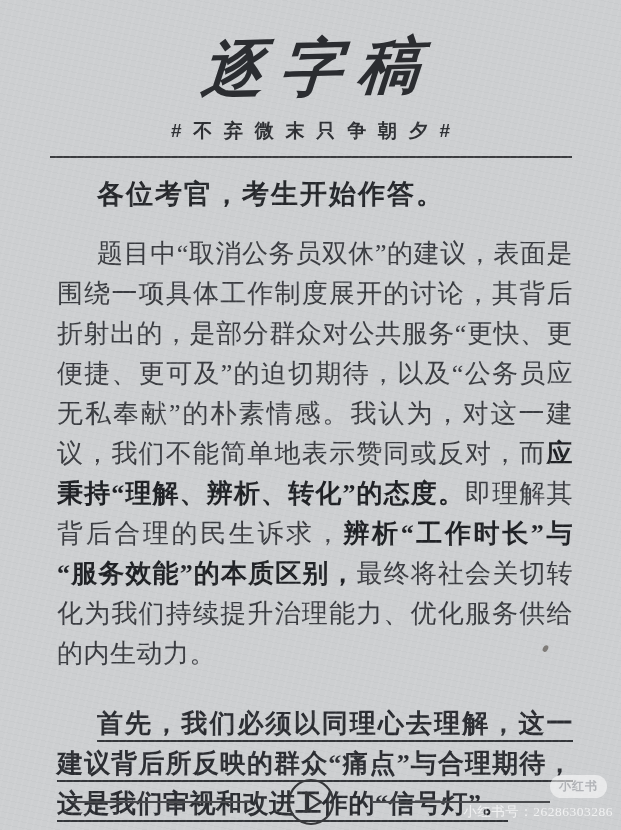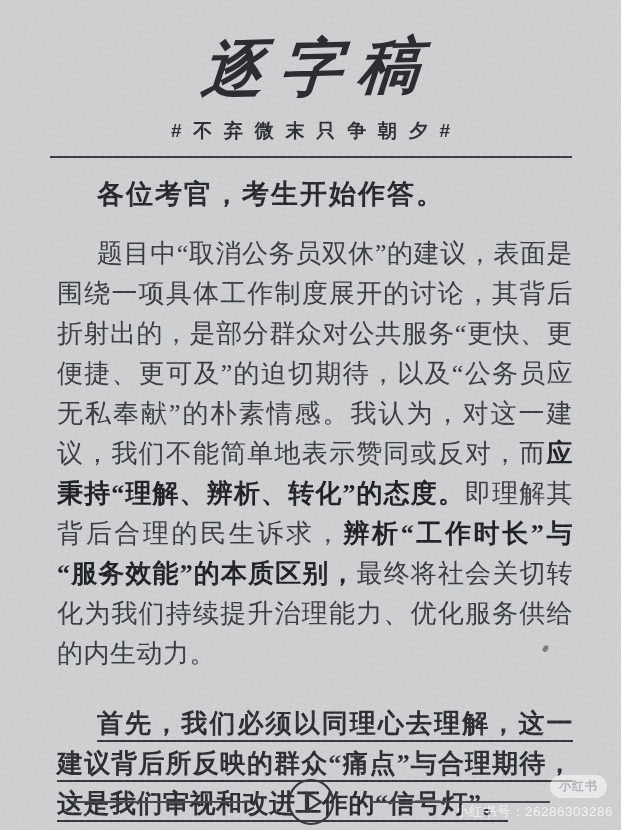--- a/index.html
+++ b/index.html
@@ -99,21 +99,21 @@
     background:rgba(255,255,255,0.55);
     color:rgba(174,176,180,0.95);
     border-radius:12px;
     padding:3px 9px;
     font-family:Liberation Serif, serif;
     font-size:12px; font-weight:700; letter-spacing:1px;
   }
   .wm-id {
     position:absolute; right:8px; top:803px;
     color:rgba(255,255,255,0.72);
-    font-family:Liberation Sans, sans-serif;
+    font-family:Liberation Serif, serif;
     font-size:13.5px; letter-spacing:0.5px;
   }
 </style>
 </head>
 <body>
 
 <div class="page">
   <div class="grain"></div>
 
   <div class="header">

